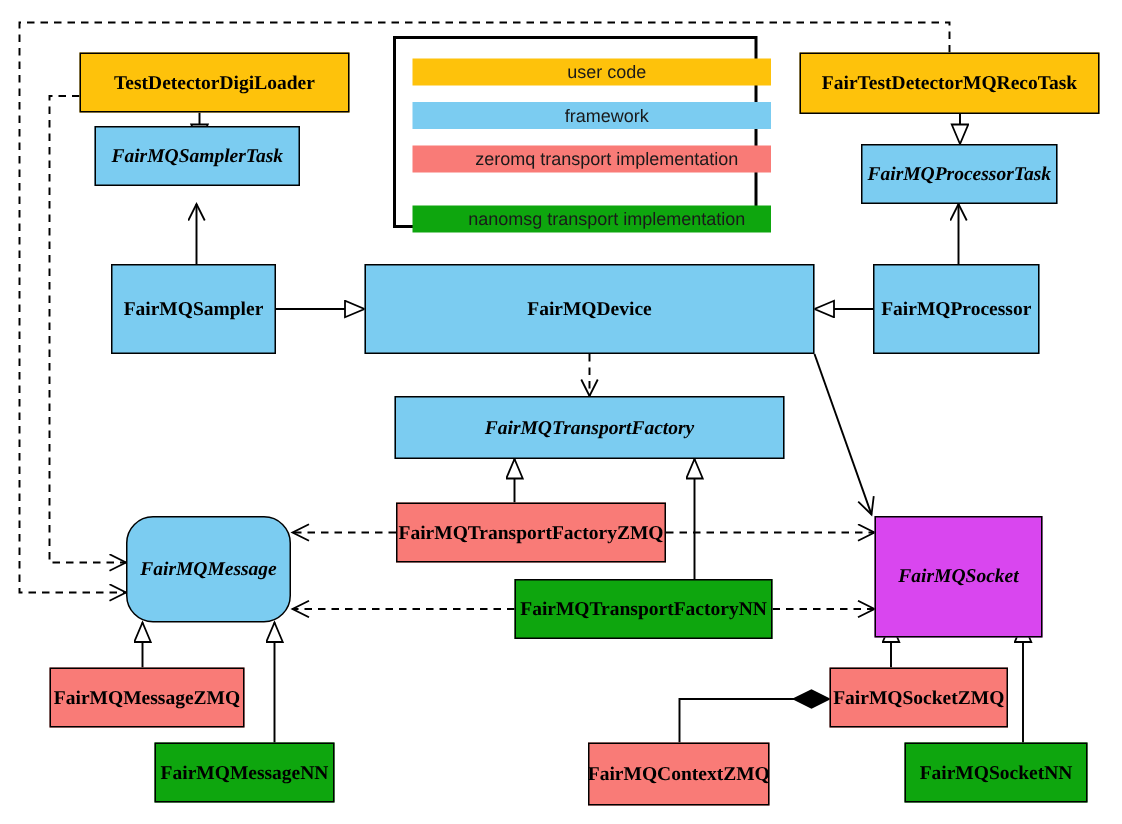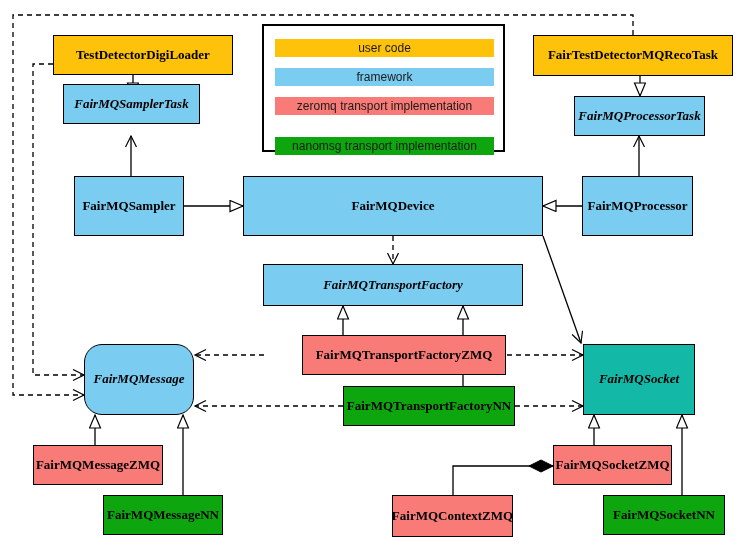--- a/index.html
+++ b/index.html
@@ -27,21 +27,21 @@
   .node.abstract{font-style:italic;}
   #legend{
     position:absolute;
     box-sizing:border-box;
     background:#fff;
     border:2px solid #000;
   }
   .legend-row{
     position:absolute;left:11px;width:219px;height:18px;
     display:flex;align-items:center;justify-content:center;
-    font-size:12px;color:#1a1a1a;
+    font-size:12px;color:#1a1a1a;padding-left:20px;
   }
 </style>
 </head>
 <body>
 
 <div id="canvas">
   <svg id="edges" xmlns="http://www.w3.org/2000/svg" viewBox="0 0 748 549">
     <defs>
       <marker id="m-inherit" markerUnits="userSpaceOnUse" markerWidth="16" markerHeight="14" refX="14" refY="6" orient="auto">
         <path d="M1,0.5 L14,6 L1,11.5 Z" fill="#ffffff" stroke="#000000" stroke-width="1.2"></path>
@@ -83,22 +83,22 @@
       <div class="legend-row" style="top: 100px; background: rgb(14, 166, 14); margin-top: 11px;">nanomsg transport implementation</div>
     </div>
 <div class="node" style="left: 53px; top: 35px; width: 180px; height: 40px; background: rgb(254, 194, 11);">TestDetectorDigiLoader</div>
     <div class="node" style="left: 533px; top: 35px; width: 200px; height: 41px; background: rgb(254, 194, 11);">FairTestDetectorMQRecoTask</div>
     <div class="node abstract" style="left: 63px; top: 84px; width: 137px; height: 40px; background: rgb(123, 204, 241);">FairMQSamplerTask</div>
     <div class="node abstract" style="left: 574px; top: 96px; width: 131px; height: 40px; background: rgb(123, 204, 241);">FairMQProcessorTask</div>
     <div class="node" style="left: 74px; top: 176px; width: 110px; height: 60px; background: rgb(123, 204, 241);">FairMQSampler</div>
     <div class="node" style="left: 243px; top: 176px; width: 300px; height: 60px; background: rgb(123, 204, 241);">FairMQDevice</div>
     <div class="node" style="left: 582px; top: 176px; width: 111px; height: 60px; background: rgb(123, 204, 241);">FairMQProcessor</div>
     <div class="node abstract" style="left: 263px; top: 264px; width: 260px; height: 42px; background: rgb(123, 204, 241);">FairMQTransportFactory</div>
-    <div class="node" style="left: 264px; top: 335px; width: 204px; height: 40px; background: rgb(249, 123, 119); margin-left: 38px;">FairMQTransportFactoryZMQ</div>
+    <div class="node" style="left: 264px; top: 335px; width: 180px; height: 40px; background: rgb(249, 123, 119);">FairMQTransportFactoryZMQ</div>
     <div class="node" style="left: 343px; top: 386px; width: 172px; height: 40px; background: rgb(14, 166, 14);">FairMQTransportFactoryNN</div>
     <div class="node abstract" style="left: 84px; top: 344px; width: 110px; height: 71px; background: rgb(123, 204, 241); border-radius: 18px;">FairMQMessage</div>
-    <div class="node abstract" style="left: 583px; top: 344px; width: 112px; height: 71px; background: #14b8a6;">FairMQSocket</div>
+    <div class="node abstract" style="left: 583px; top: 344px; width: 112px; height: 81px; background: #d946ef;">FairMQSocket</div>
     <div class="node" style="left: 33px; top: 445px; width: 130px; height: 40px; background: rgb(249, 123, 119);">FairMQMessageZMQ</div>
     <div class="node" style="left: 103px; top: 495px; width: 120px; height: 40px; background: rgb(14, 166, 14);">FairMQMessageNN</div>
     <div class="node" style="left: 392px; top: 495px; width: 121px; height: 42px; background: rgb(249, 123, 119);">FairMQContextZMQ</div>
     <div class="node" style="left: 553px; top: 445px; width: 119px; height: 40px; background: rgb(249, 123, 119);">FairMQSocketZMQ</div>
     <div class="node" style="left: 603px; top: 495px; width: 122px; height: 40px; background: rgb(14, 166, 14);">FairMQSocketNN</div>
   </div>
 
 </body></html>

